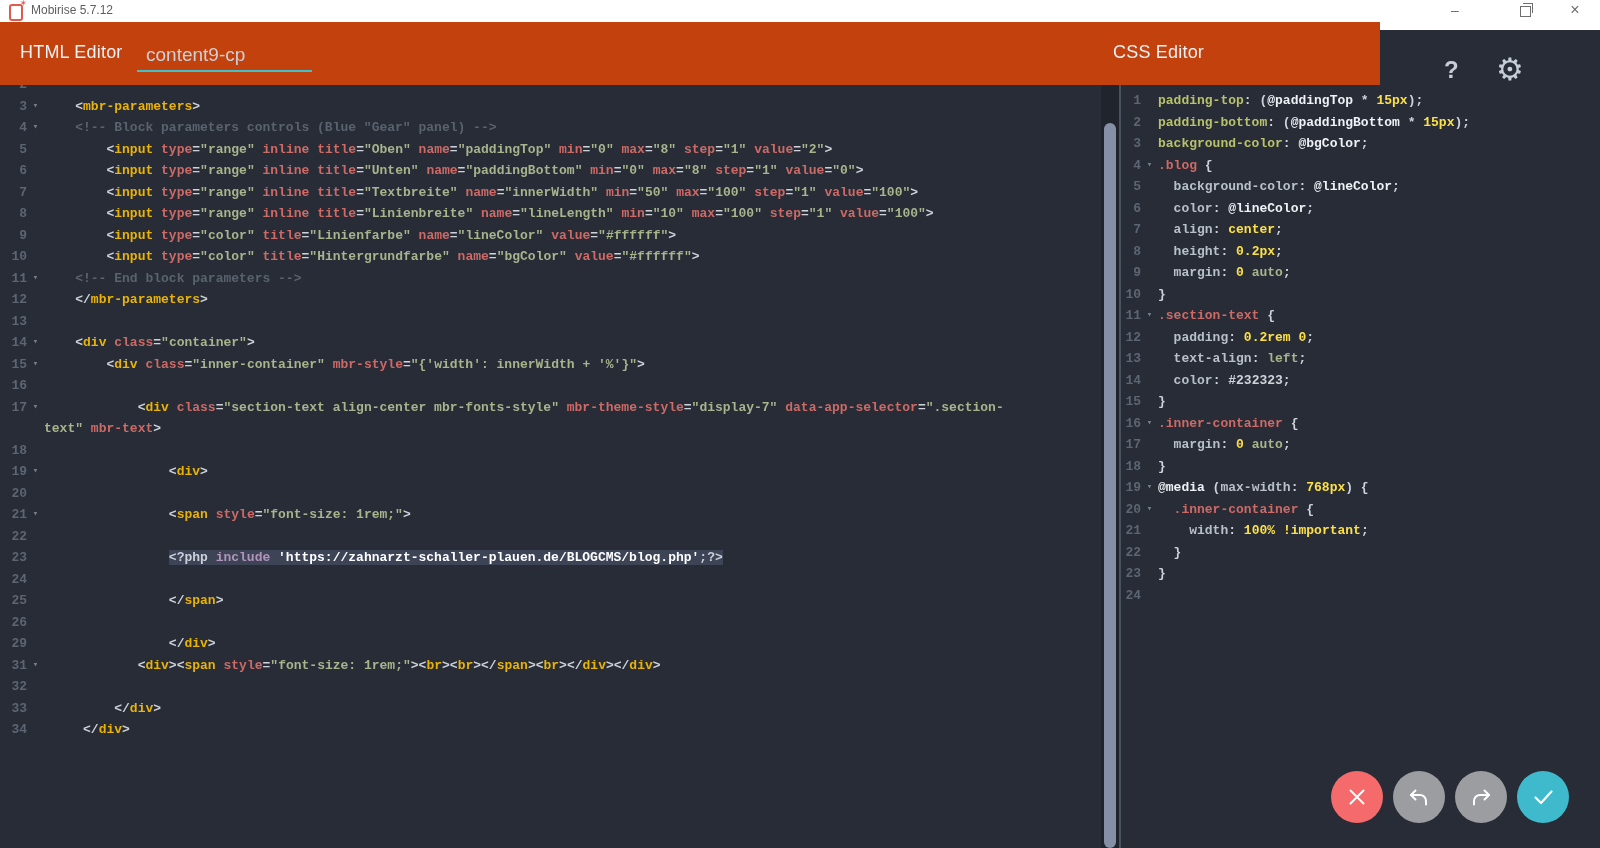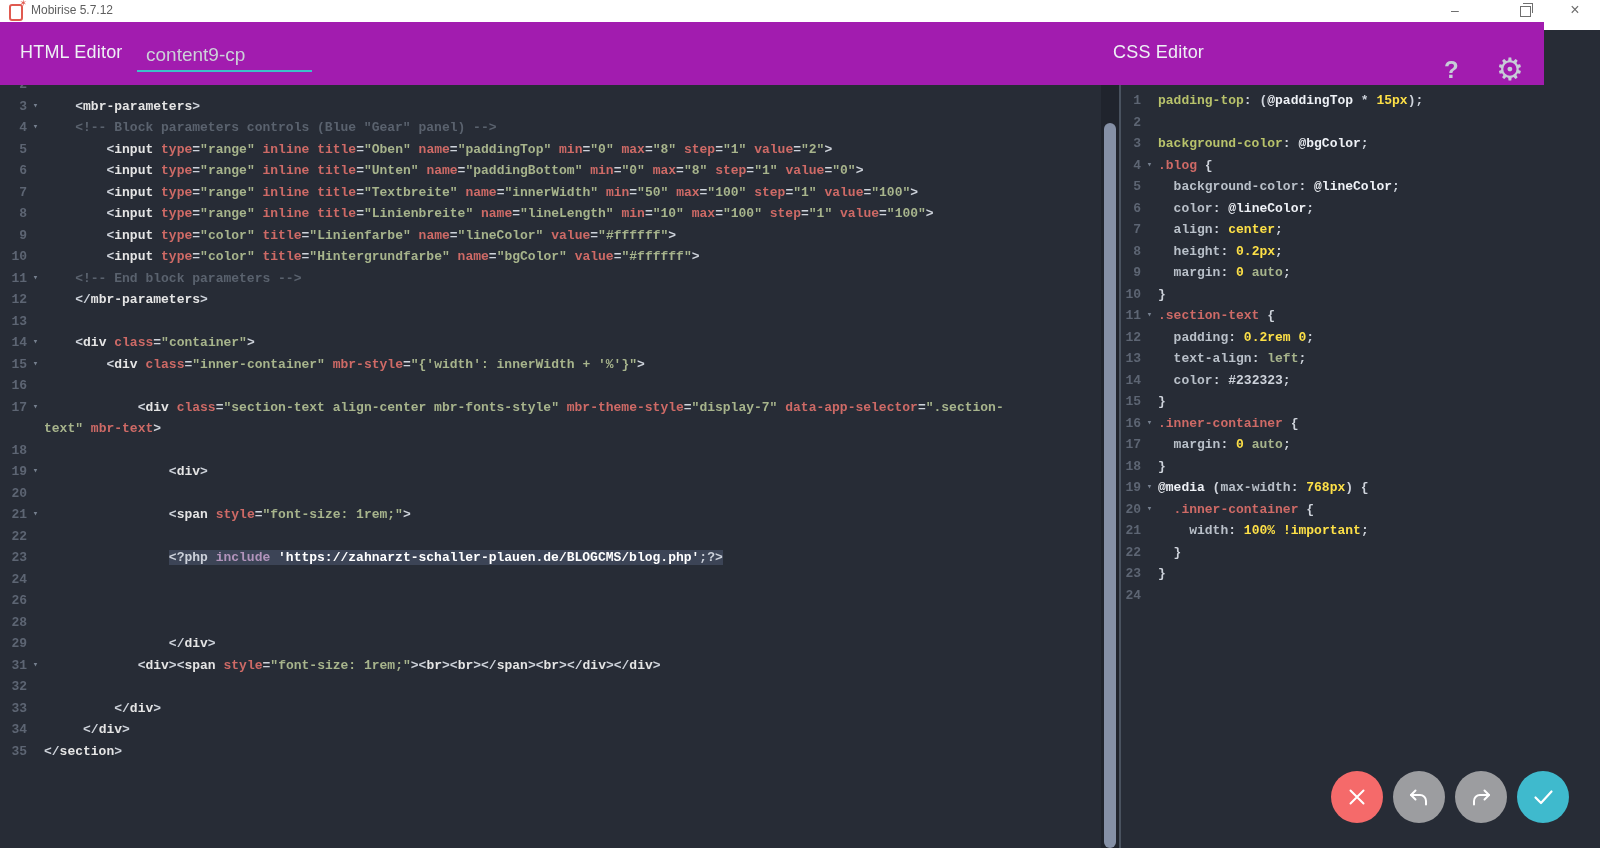--- a/index.html
+++ b/index.html
@@ -11,21 +11,21 @@
   .app-icon::after{content:"✶";position:absolute;right:-6px;top:-8px;font-size:9px;color:#e05a50}
   .app-title{position:absolute;left:31px;top:3px;font-size:12px;color:#5e5e5e}
   .winbtn{position:absolute;top:0;width:34px;height:22px;color:#6f6f6f;text-align:center;line-height:20px;font-size:14px;cursor:default}
   .winbtn.min{left:1438px}
   .winbtn.res{left:1508px}
   .winbtn.cls{left:1558px;font-size:16px}
   .res-glyph{display:inline-block;width:9px;height:9px;border:1px solid #6f6f6f;position:relative;top:2px;background:#fff}
   .res-glyph::before{content:"";position:absolute;left:2px;top:-4px;width:9px;height:9px;border:1px solid #6f6f6f;border-left:none;border-bottom:none}
 
   
-  .topbar{position:absolute;top:22px;left:0;width:1544px;height:63px;background:#a21caf}
+  .topbar{position:absolute;top:22px;left:0;width:1380px;height:63px;background:#c2410c}
   .pane-title{position:absolute;top:20px;font-size:18px;color:#eef1f5;letter-spacing:.2px}
   .pane-title.html{left:20px}
   .pane-title.css{left:1113px}
   .tab{position:absolute;left:137px;top:0;width:175px;height:50px}
   .tab-label{position:absolute;left:9px;top:22px;font-size:19px;color:#ccd1d8}
   .tab-underline{position:absolute;left:0;top:48px;width:175px;height:2px;background:#3ec1c9}
   .top-icon{position:absolute;color:#c7cdd7;cursor:pointer}
   .help{left:1444px;top:34px;font-size:24px;font-weight:bold}
   .gear{left:1496px;top:29px;font-size:31px}
 
@@ -35,21 +35,21 @@
   .pane.cssp{left:1121px;width:479px;padding-top:5px}
   .pane.htmlp .rows{margin-top:-11px}
   .row{display:flex;height:21.5px;line-height:21.5px;font-family:"Liberation Mono",monospace;font-size:13px;font-weight:700;white-space:pre}
   .ln{flex:none;text-align:right;color:#5d6573}
   .htmlp .ln{width:27px}
   .cssp .ln{width:20px}
   .fold{flex:none;width:17px;text-align:center;color:#76808f;font-size:9px}
   .code{flex:none;white-space:pre}
   .selbg{background:#3c4456}
   .tk-p{color:#ced3db}
-  .tk-t{color:#e5e5e5}
+  .tk-t{color:#eab308}
   .tk-a{color:#ce6a66}
   .tk-s{color:#a7b48c}
   .tk-c{color:#5a626e}
   .tk-k{color:#b294bb}
   .tk-m{color:#ccd1da}
   .tk-ps{color:#ffffff}
   .tk-pr{color:#b8c26b}
   .tk-cp{color:#b9c0c9}
   .tk-sl{color:#ce6a66}
   .tk-n{color:#fde047}
@@ -110,40 +110,39 @@
       <div class="row"><span class="ln">16</span><span class="fold"></span><span class="code"></span></div>
       <div class="row"><span class="ln">17</span><span class="fold">▾</span><span class="code"><span>            </span><span class="tk-p">&lt;</span><span class="tk-t">div</span><span class="tk-p"> </span><span class="tk-a">class</span><span class="tk-p">=</span><span class="tk-s">"section-text align-center mbr-fonts-style"</span><span class="tk-p"> </span><span class="tk-a">mbr-theme-style</span><span class="tk-p">=</span><span class="tk-s">"display-7"</span><span class="tk-p"> </span><span class="tk-a">data-app-selector</span><span class="tk-p">=</span><span class="tk-s">".section-</span></span></div>
       <div class="row"><span class="ln"></span><span class="fold"></span><span class="code"><span class="tk-s">text"</span><span class="tk-p"> </span><span class="tk-a">mbr-text</span><span class="tk-p">&gt;</span></span></div>
       <div class="row"><span class="ln">18</span><span class="fold"></span><span class="code"></span></div>
       <div class="row"><span class="ln">19</span><span class="fold">▾</span><span class="code"><span>                </span><span class="tk-p">&lt;</span><span class="tk-t">div</span><span class="tk-p">&gt;</span></span></div>
       <div class="row"><span class="ln">20</span><span class="fold"></span><span class="code"></span></div>
       <div class="row"><span class="ln">21</span><span class="fold">▾</span><span class="code"><span>                </span><span class="tk-p">&lt;</span><span class="tk-t">span</span><span class="tk-p"> </span><span class="tk-a">style</span><span class="tk-p">=</span><span class="tk-s">"font-size: 1rem;"</span><span class="tk-p">&gt;</span></span></div>
       <div class="row"><span class="ln">22</span><span class="fold"></span><span class="code"></span></div>
       <div class="row"><span class="ln">23</span><span class="fold"></span><span class="code"><span>                </span><span class="selbg"><span class="tk-m">&lt;?php </span><span class="tk-k">include</span><span class="tk-m"> </span><span class="tk-ps">'https://zahnarzt-schaller-plauen.de/BLOGCMS/blog.php'</span><span class="tk-m">;?&gt;</span></span></span></div>
       <div class="row"><span class="ln">24</span><span class="fold"></span><span class="code"></span></div>
+      <div class="row"><span class="ln">25</span><span class="fold"></span><span class="code"><span>                </span><span class="tk-p">&lt;/</span><span class="tk-t">span</span><span class="tk-p">&gt;</span></span></div>
       <div class="row"><span class="ln">26</span><span class="fold"></span><span class="code"></span></div>
-      <div class="row"><span class="ln">28</span><span class="fold"></span><span class="code"></span></div>
       <div class="row"><span class="ln">29</span><span class="fold"></span><span class="code"><span>                </span><span class="tk-p">&lt;/</span><span class="tk-t">div</span><span class="tk-p">&gt;</span></span></div>
       <div class="row"><span class="ln">31</span><span class="fold">▾</span><span class="code"><span>            </span><span class="tk-p">&lt;</span><span class="tk-t">div</span><span class="tk-p">&gt;</span><span class="tk-p">&lt;</span><span class="tk-t">span</span><span class="tk-p"> </span><span class="tk-a">style</span><span class="tk-p">=</span><span class="tk-s">"font-size: 1rem;"</span><span class="tk-p">&gt;</span><span class="tk-p">&lt;</span><span class="tk-t">br</span><span class="tk-p">&gt;</span><span class="tk-p">&lt;</span><span class="tk-t">br</span><span class="tk-p">&gt;</span><span class="tk-p">&lt;/</span><span class="tk-t">span</span><span class="tk-p">&gt;</span><span class="tk-p">&lt;</span><span class="tk-t">br</span><span class="tk-p">&gt;</span><span class="tk-p">&lt;/</span><span class="tk-t">div</span><span class="tk-p">&gt;</span><span class="tk-p">&lt;/</span><span class="tk-t">div</span><span class="tk-p">&gt;</span></span></div>
       <div class="row"><span class="ln">32</span><span class="fold"></span><span class="code"></span></div>
       <div class="row"><span class="ln">33</span><span class="fold"></span><span class="code"><span>         </span><span class="tk-p">&lt;/</span><span class="tk-t">div</span><span class="tk-p">&gt;</span></span></div>
       <div class="row"><span class="ln">34</span><span class="fold"></span><span class="code"><span>     </span><span class="tk-p">&lt;/</span><span class="tk-t">div</span><span class="tk-p">&gt;</span></span></div>
-      <div class="row"><span class="ln">35</span><span class="fold"></span><span class="code"><span class="tk-p">&lt;/</span><span class="tk-t">section</span><span class="tk-p">&gt;</span></span></div>
     </div>
 </div>
 
 <div class="vtrack">
   <div class="vthumb"></div>
 </div>
 <div class="divider"></div>
 
 <div class="pane cssp">
   <div class="rows" id="css-code">
       <div class="row"><span class="ln">1</span><span class="fold"></span><span class="code"><span class="tk-pr">padding-top</span><span class="tk-p">: (</span><span class="tk-v">@paddingTop</span><span class="tk-p"> * </span><span class="tk-n">15px</span><span class="tk-p">);</span></span></div>
-      <div class="row"><span class="ln">2</span><span class="fold"></span></div>
+      <div class="row"><span class="ln">2</span><span class="fold"></span><span class="code"><span class="tk-pr">padding-bottom</span><span class="tk-p">: (</span><span class="tk-v">@paddingBottom</span><span class="tk-p"> * </span><span class="tk-n">15px</span><span class="tk-p">);</span></span></div>
       <div class="row"><span class="ln">3</span><span class="fold"></span><span class="code"><span class="tk-pr">background-color</span><span class="tk-p">: </span><span class="tk-v">@bgColor</span><span class="tk-p">;</span></span></div>
       <div class="row"><span class="ln">4</span><span class="fold">▾</span><span class="code"><span class="tk-sl">.blog</span><span class="tk-p"> {</span></span></div>
       <div class="row"><span class="ln">5</span><span class="fold"></span><span class="code"><span>  </span><span class="tk-cp">background-color</span><span class="tk-p">: </span><span class="tk-v">@lineColor</span><span class="tk-p">;</span></span></div>
       <div class="row"><span class="ln">6</span><span class="fold"></span><span class="code"><span>  </span><span class="tk-cp">color</span><span class="tk-p">: </span><span class="tk-v">@lineColor</span><span class="tk-p">;</span></span></div>
       <div class="row"><span class="ln">7</span><span class="fold"></span><span class="code"><span>  </span><span class="tk-cp">align</span><span class="tk-p">: </span><span class="tk-n">center</span><span class="tk-p">;</span></span></div>
       <div class="row"><span class="ln">8</span><span class="fold"></span><span class="code"><span>  </span><span class="tk-cp">height</span><span class="tk-p">: </span><span class="tk-n">0.2px</span><span class="tk-p">;</span></span></div>
       <div class="row"><span class="ln">9</span><span class="fold"></span><span class="code"><span>  </span><span class="tk-cp">margin</span><span class="tk-p">: </span><span class="tk-n">0</span><span class="tk-p"> </span><span class="tk-at">auto</span><span class="tk-p">;</span></span></div>
       <div class="row"><span class="ln">10</span><span class="fold"></span><span class="code"><span class="tk-p">}</span></span></div>
       <div class="row"><span class="ln">11</span><span class="fold">▾</span><span class="code"><span class="tk-sl">.section-text</span><span class="tk-p"> {</span></span></div>
       <div class="row"><span class="ln">12</span><span class="fold"></span><span class="code"><span>  </span><span class="tk-cp">padding</span><span class="tk-p">: </span><span class="tk-n">0.2rem</span><span class="tk-p"> </span><span class="tk-n">0</span><span class="tk-p">;</span></span></div>

